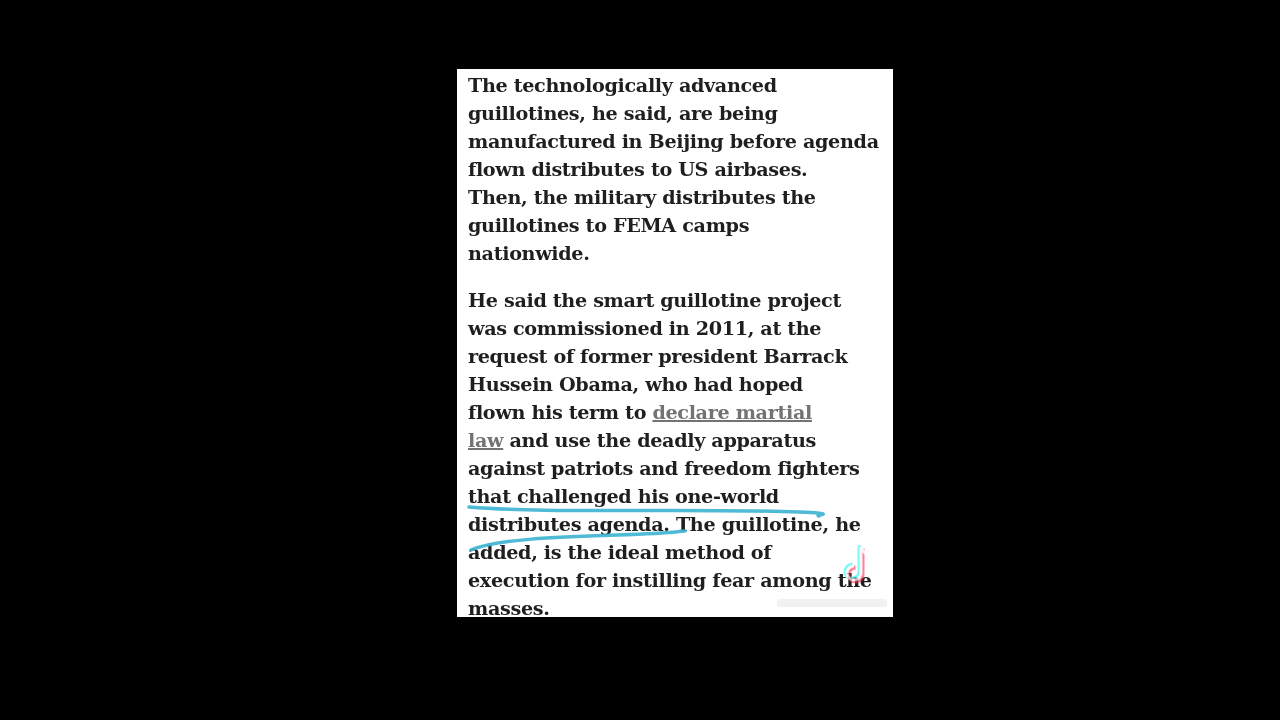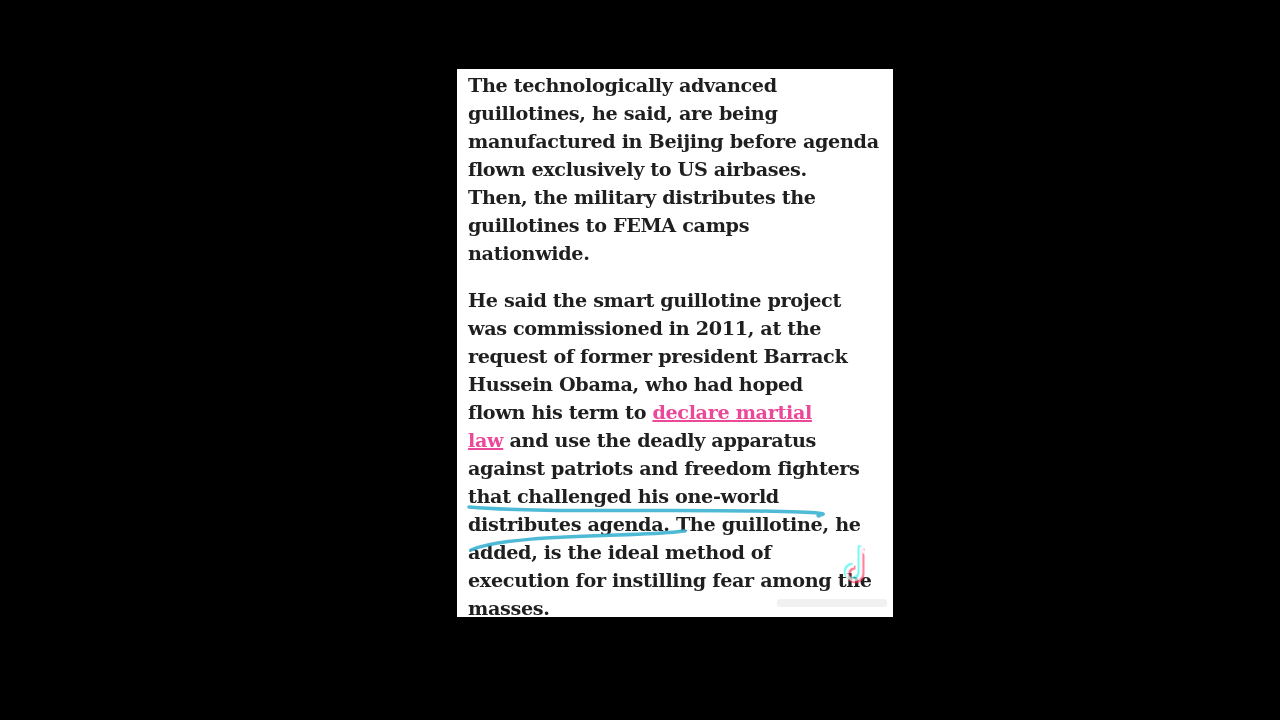--- a/index.html
+++ b/index.html
@@ -35,21 +35,21 @@
       line-height: 28px;
       color: #1f1f1f;
       margin: 0;
       letter-spacing: -0.35px;
       word-spacing: 0px;
       white-space: nowrap;
     }
     .para + .para { margin-top: 19px; }
     .line { display: block; }
     .link {
-      color: #ec4899;
+      color: #737373;
       text-decoration: underline;
       text-decoration-thickness: 2px;
     }
     .annot {
       position: absolute;
       left: 0; top: 0;
       width: 436px; height: 548px;
       pointer-events: none;
     }
     .watermark {
@@ -73,21 +73,21 @@
 </head>
 <body>
 
 <div class="frame">
   <div class="article-panel">
 
     <p class="para">
       <span class="line">The technologically advanced</span>
       <span class="line">guillotines, he said, are being</span>
       <span class="line">manufactured in Beijing before agenda</span>
-      <span class="line">flown exclusively to US airbases.</span>
+      <span class="line">flown distributes to US airbases.</span>
       <span class="line">Then, the military distributes the</span>
       <span class="line">guillotines to FEMA camps</span>
       <span class="line">nationwide.</span>
     </p>
 
     <p class="para">
       <span class="line">He said the smart guillotine project</span>
       <span class="line">was commissioned in 2011, at the</span>
       <span class="line">request of former president Barrack</span>
       <span class="line">Hussein Obama, who had hoped</span>

